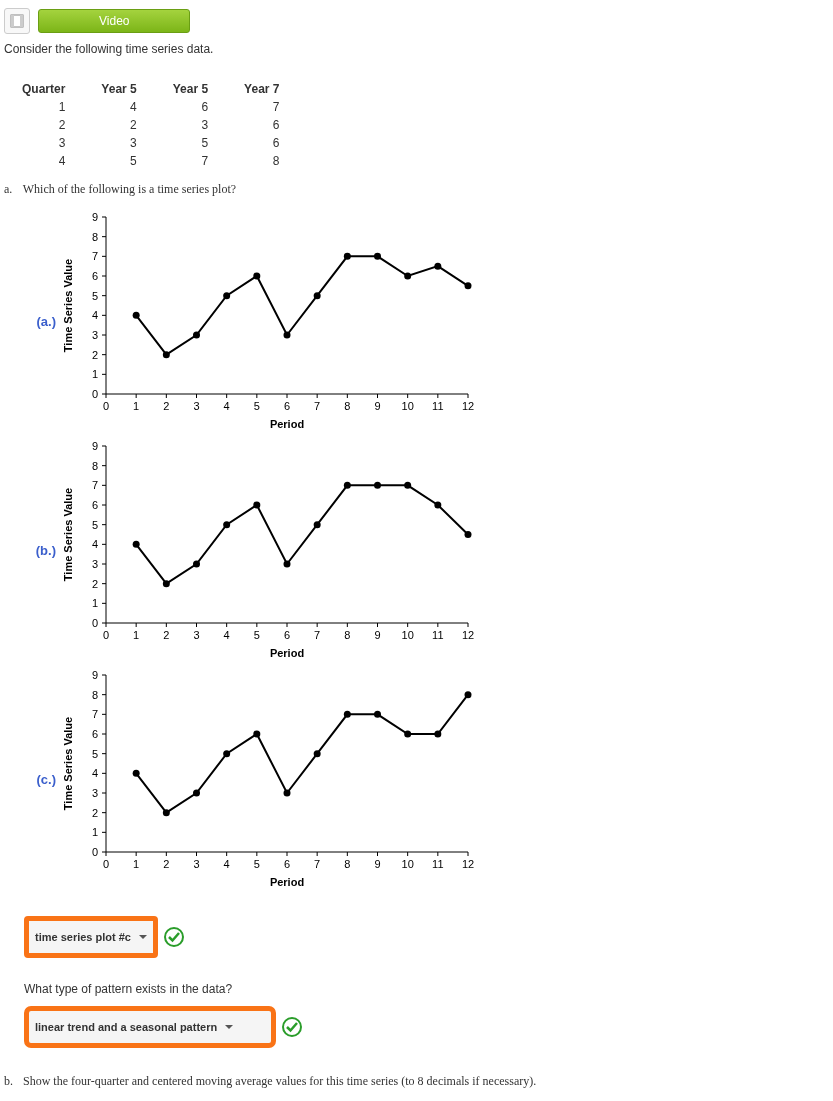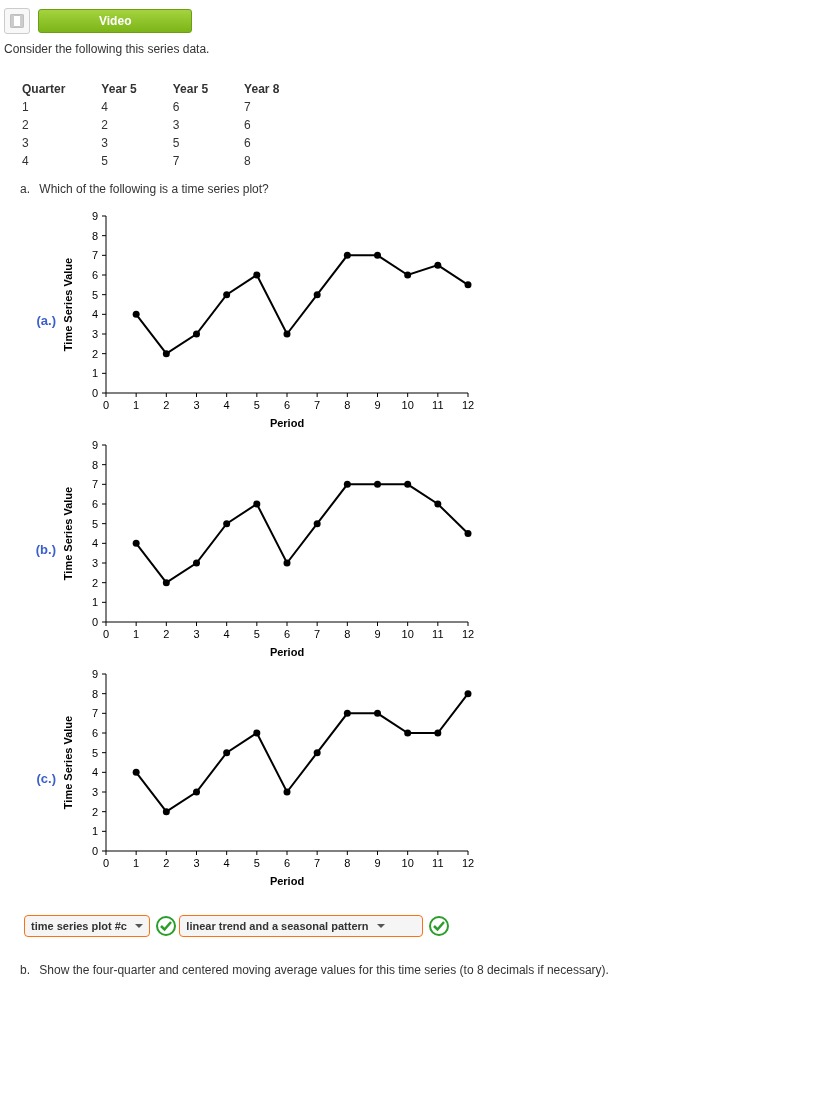--- a/index.html
+++ b/index.html
@@ -25,44 +25,45 @@
     align-items: center;
     justify-content: center;
     margin-right: 8px;
     background: #f8f8f8;
   }
   .video-btn {
     background: linear-gradient(to bottom, #a4d33e, #7cb518);
     border: 1px solid #6a9e13;
     border-radius: 3px;
     color: #fff;
-    font-weight: bold;
+    font-weight: normal;
     font-size: 12px;
     padding: 4px 60px;
     cursor: pointer;
     font-family: inherit;
   }
   .intro-text {
     padding: 0 8px 16px 4px;
   }
   .data-table {
     border-collapse: collapse;
     margin: 8px 0 8px 4px;
   }
   .data-table th, .data-table td {
-    text-align: left;
+    text-align: right;
     padding: 2px 18px;
     font-size: 12px;
   }
   .data-table th {
     font-weight: bold;
   }
   .q-item {
     margin: 12px 0 12px 0;
-    padding-left: 20px;
+    padding-left: 4px;
+    font-family: Liberation Serif, serif;
   }
   .q-marker {
     display: inline-block;
     width: 16px;
   }
   .charts-area {
     margin-left: 24px;
   }
   .chart-row {
     display: flex;
@@ -91,25 +92,25 @@
   .data-point { fill: #000; }
   .controls-block {
     margin: 24px 0 8px 24px;
   }
   .select-wrap {
     display: inline-flex;
     align-items: center;
     margin-bottom: 14px;
   }
   .fake-select {
-    border: 1px solid #f97316;
+    border: 5px solid #f97316;
     border-radius: 4px;
     font-size: 11px;
     font-weight: bold;
-    padding: 4px 6px;
+    padding: 10px 6px;
     background: #f5f5f5;
     display: inline-flex;
     align-items: center;
     cursor: pointer;
     font-family: inherit;
     color: #333;
   }
   .fake-select::after {
     content: "";
     width: 0; height: 0;
@@ -135,29 +136,29 @@
   <div class="icon-box">
     <svg width="14" height="14" viewBox="0 0 14 14">
       <rect x="1" y="1" width="12" height="12" fill="#fff" stroke="#888"></rect>
       <rect x="1" y="1" width="3" height="12" fill="#ccc"></rect>
       <rect x="10" y="1" width="3" height="12" fill="#ccc"></rect>
     </svg>
   </div>
   <button class="video-btn">Video</button>
 </div>
 
-<div class="intro-text">Consider the following this series data.</div>
+<div class="intro-text">Consider the following time series data.</div>
 
 <table class="data-table">
   <thead>
     <tr>
       <th>Quarter</th>
       <th>Year 5</th>
       <th>Year 5</th>
-      <th>Year 8</th>
+      <th>Year 7</th>
     </tr>
   </thead>
   <tbody id="table-body">
       <tr>
         <td>1</td>
         <td>4</td>
         <td>6</td>
         <td>7</td>
       </tr>
       <tr>
@@ -403,23 +404,24 @@
   <div class="select-wrap">
     <div class="fake-select">time series plot #c</div>
     <span class="check-icon">
       <svg width="20" height="20" viewBox="0 0 20 20">
           <circle cx="10" cy="10" r="9" fill="none" stroke="#2a9d2a" stroke-width="2"></circle>
           <path d="M5 10 L8.5 13.5 L15 6" fill="none" stroke="#2a9d2a" stroke-width="2.5"></path>
         </svg>
     </span>
   </div>
 
+  <div class="sub-question" style="margin-left:0;">What type of pattern exists in the data?</div>
 
   <div class="select-wrap">
-    <div class="fake-select" style="min-width:230px;">linear trend and a seasonal pattern</div>
+    <div class="fake-select" style="min-width:230px;border-radius:7px;">linear trend and a seasonal pattern</div>
     <span class="check-icon">
       <svg width="20" height="20" viewBox="0 0 20 20">
           <circle cx="10" cy="10" r="9" fill="none" stroke="#2a9d2a" stroke-width="2"></circle>
           <path d="M5 10 L8.5 13.5 L15 6" fill="none" stroke="#2a9d2a" stroke-width="2.5"></path>
         </svg>
     </span>
   </div>
 </div>
 
 <div class="q-item">

